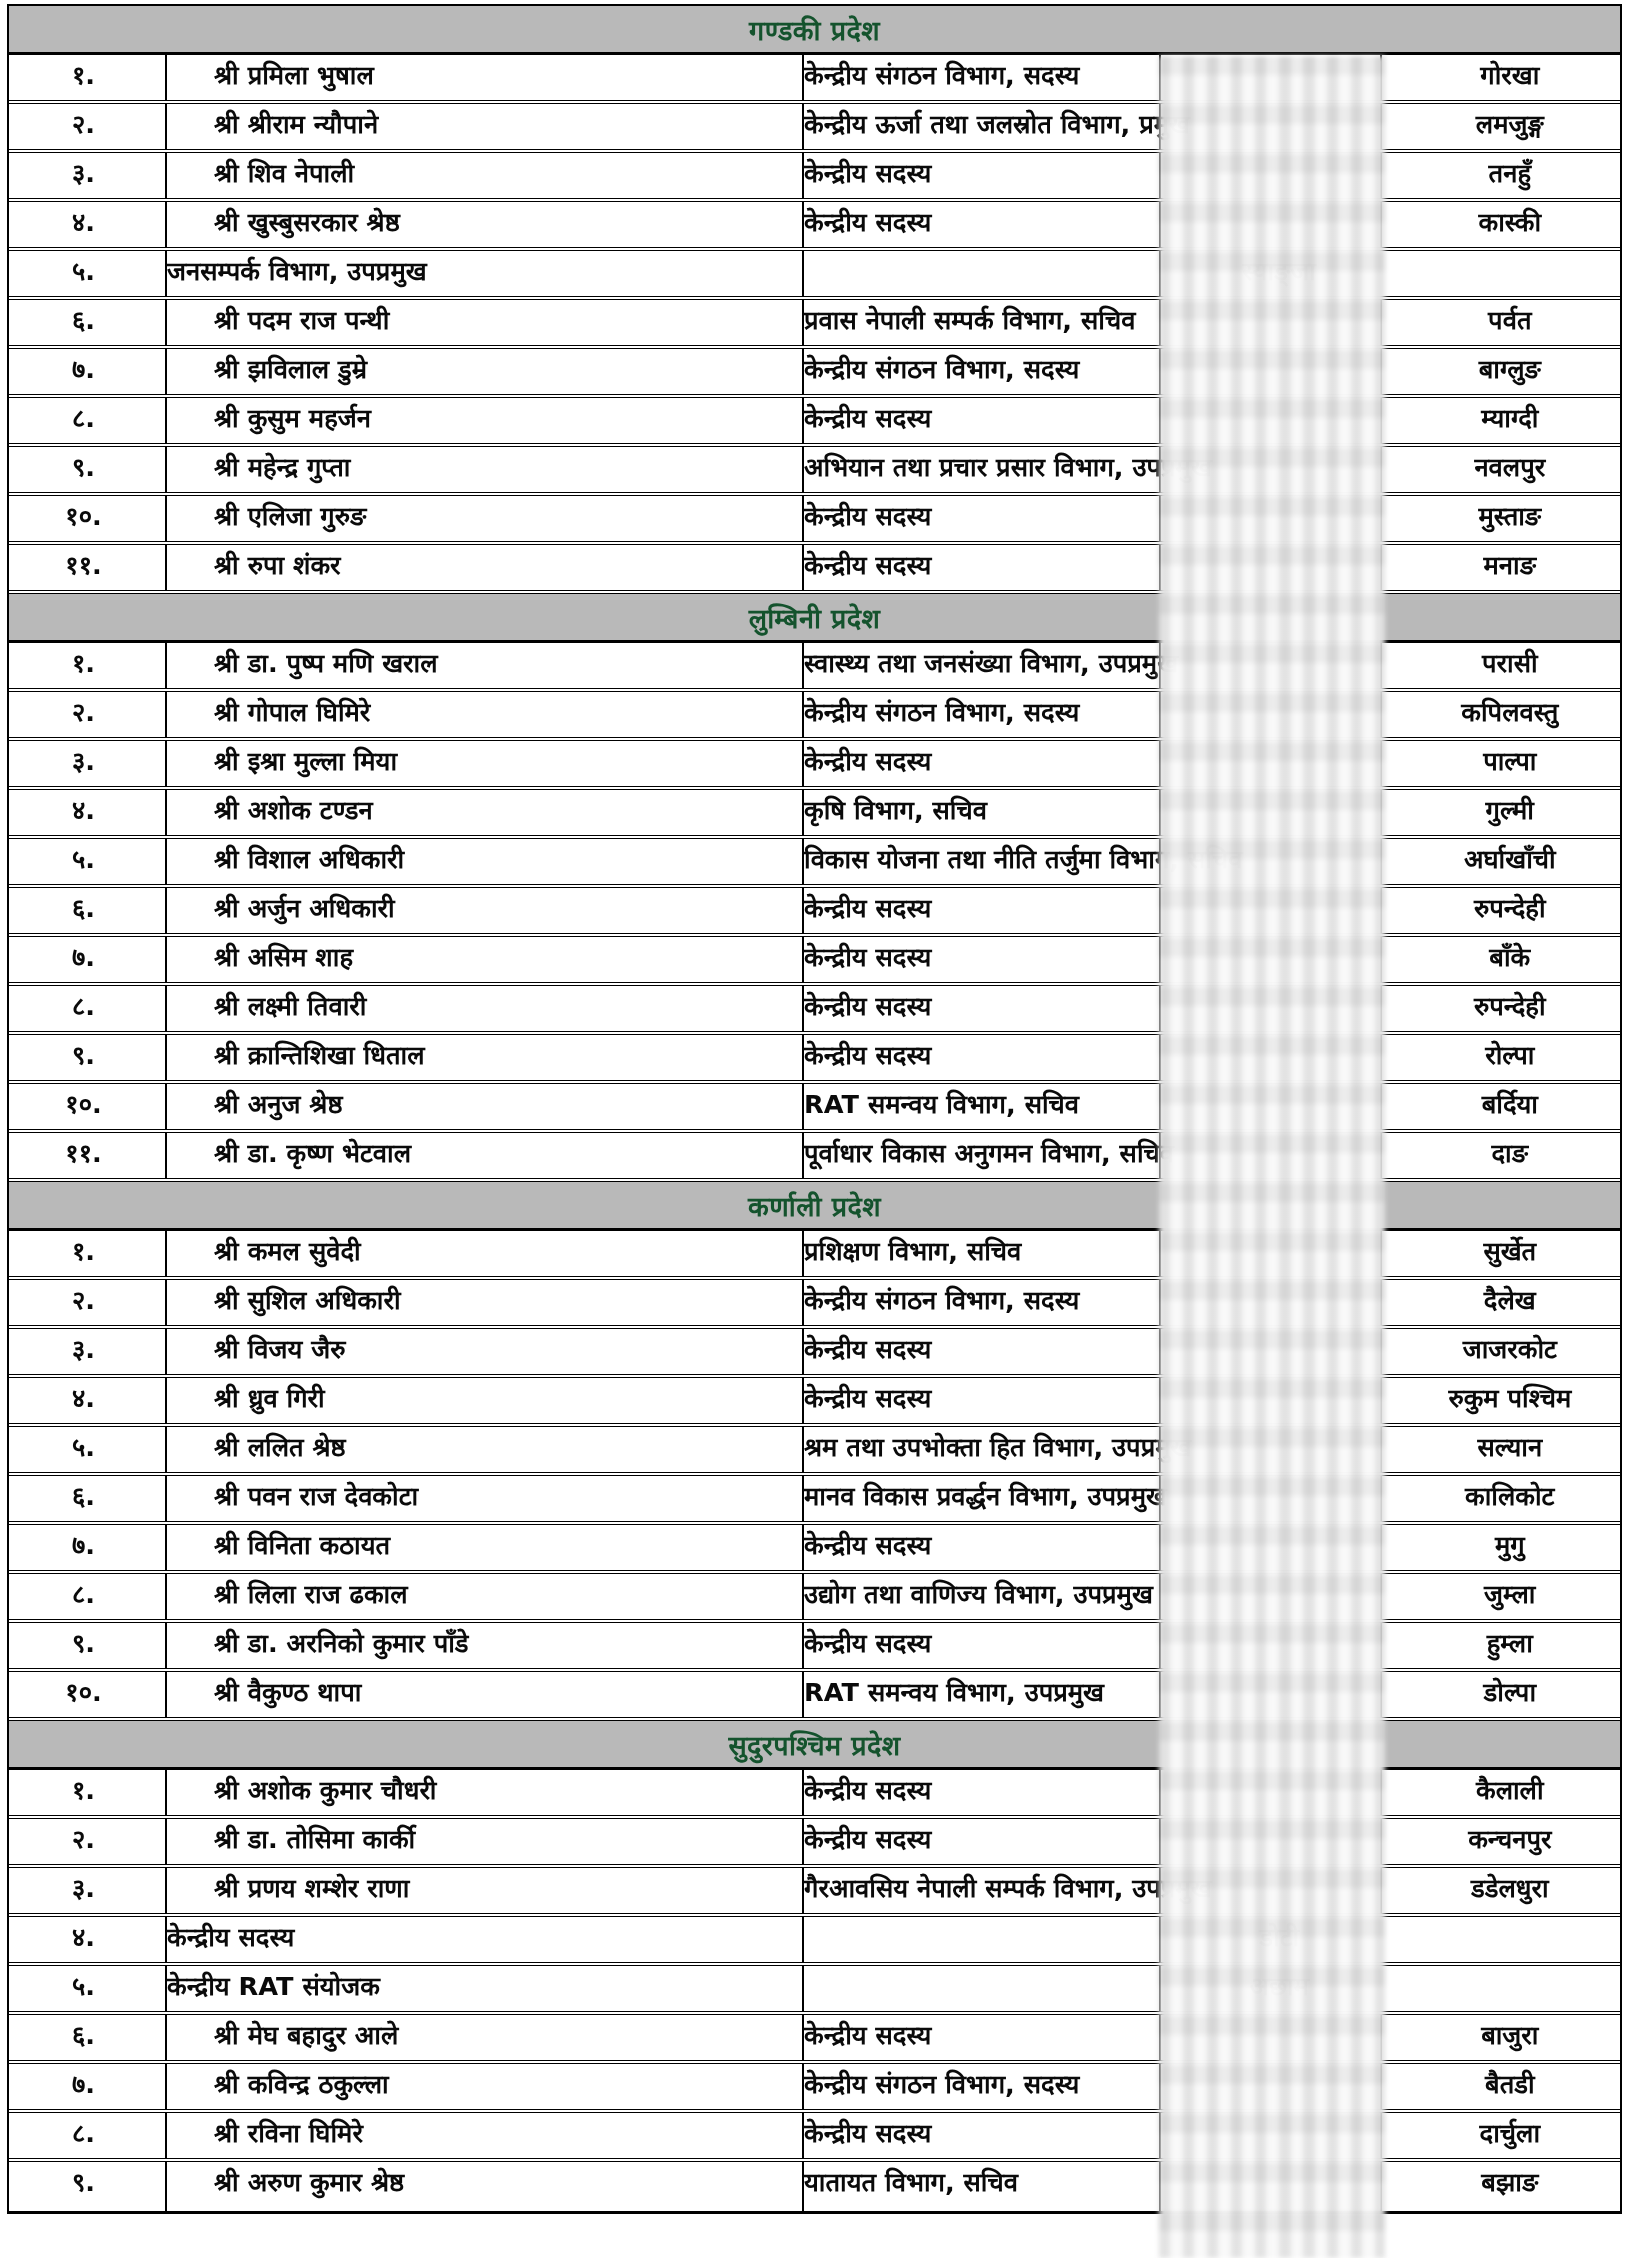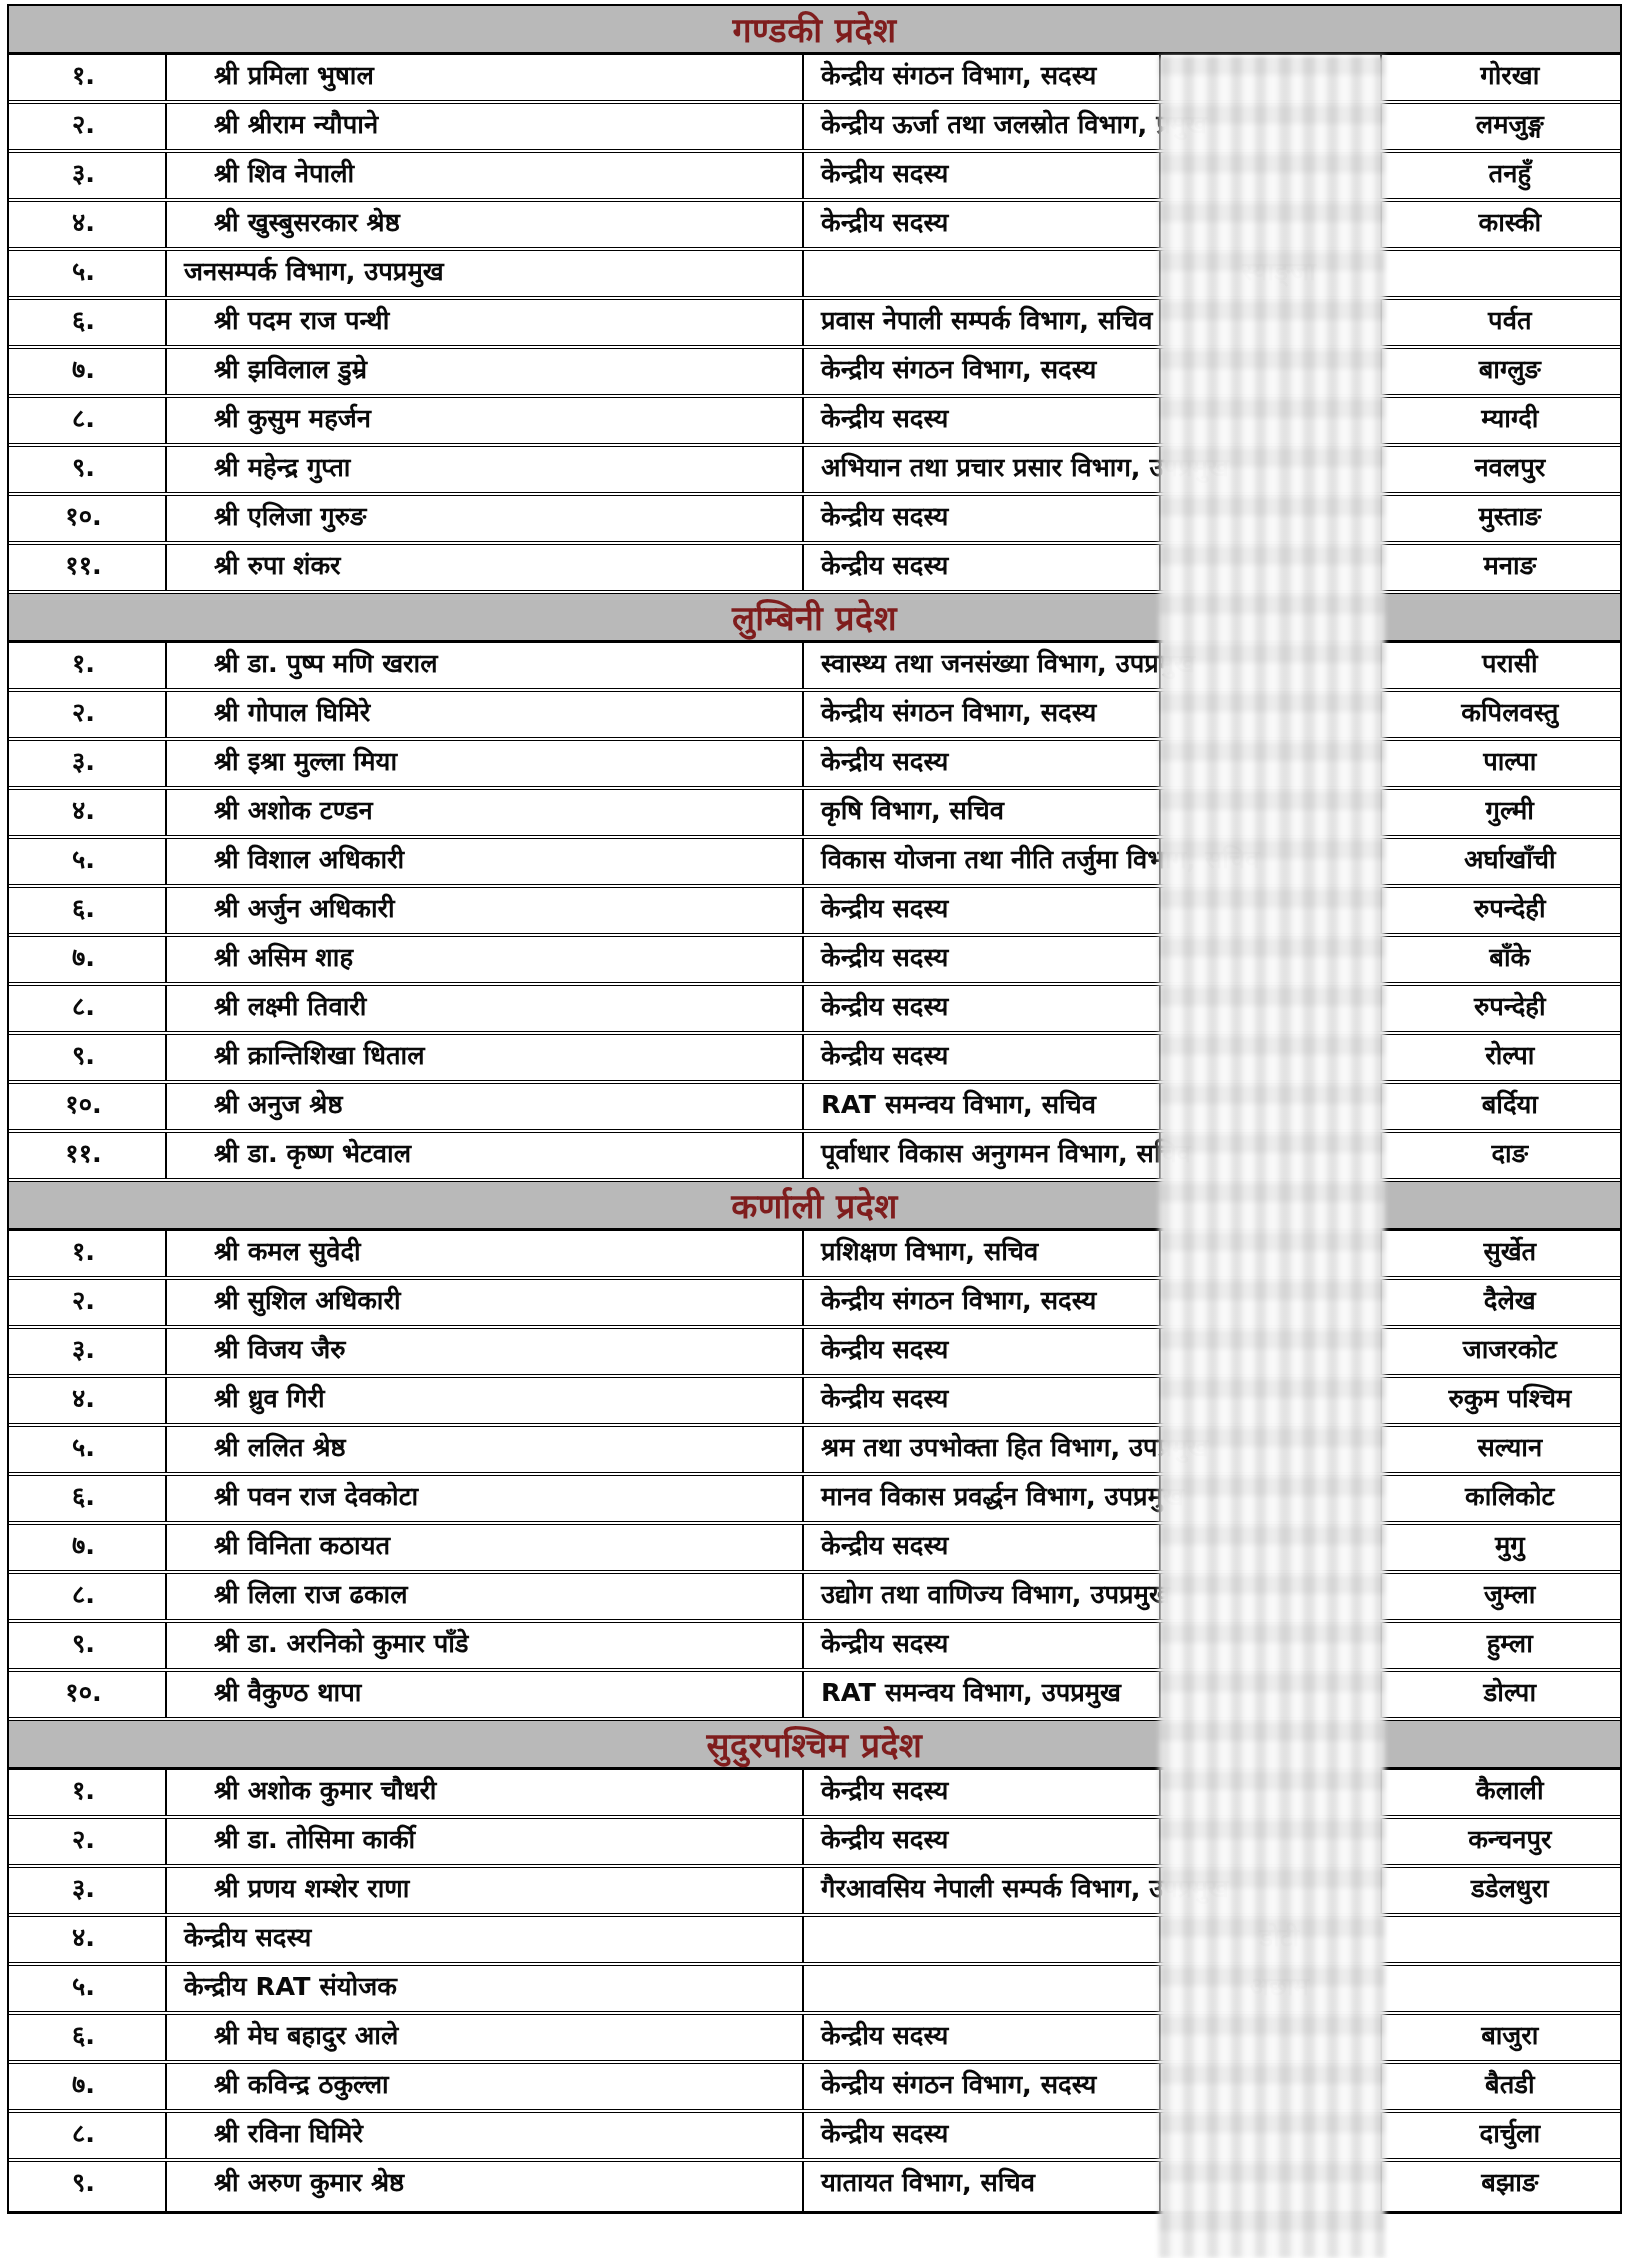--- a/index.html
+++ b/index.html
@@ -1,28 +1,28 @@
 <!DOCTYPE html>
 <html style="font-size:14px"><head>
 <meta charset="utf-8">
 <style>
   html,body{margin:0;padding:0;background:#fff;}
   body{font-family:"DejaVu Sans",sans-serif;}
   .page{position:relative;width:1625px;height:2258px;background:#ffffff;overflow:hidden;}
   .member-table{position:absolute;left:7px;top:4.4px;width:1611px;border:2.6px solid #000;box-sizing:content-box;background:#fff;}
   .section-header{height:49px;box-sizing:border-box;background:#b9b9b9;display:flex;align-items:center;justify-content:center;border-bottom:3.5px solid #000;}
-  .section-title{font-size:34px;font-weight:700;color:#7f1d1d;letter-spacing:0.4px;}
+  .section-title{font-size:27px;font-weight:700;color:#14532d;letter-spacing:0.4px;}
   .row{display:grid;grid-template-columns:156px 637px 357px 221px 240px;height:49px;box-sizing:border-box;border-bottom:4.4px double #000;background:#fff;}
   .row:last-child{border-bottom:0;}
   .member-table{border-bottom:3.5px solid #000;}
   .cell{box-sizing:border-box;padding-top:4.4px;font-size:25.6px;line-height:1.25;font-weight:600;color:#0a0a0a;white-space:nowrap;}
   .cell + .cell{border-left:2.2px solid #000;}
   .serial-cell{text-align:center;padding-right:7px;}
   .name-cell{padding-left:47px;}
-  .role-cell{padding-left:17px;}
+  .role-cell{}
   .phone-cell{position:relative;}
   .district-cell{padding-left:17.6px;text-align:center;}
   
   .blur-strip{
     position:absolute;left:1159px;top:56px;width:226px;height:2202px;z-index:6;
     background-color:rgba(238,238,238,0.94);
     background-image:
       repeating-linear-gradient(90deg,rgba(203,203,203,.45) 0 11.5px,rgba(252,252,252,.45) 11.5px 24px),
       repeating-linear-gradient(180deg,rgba(214,214,214,.65) 0 19.4px,rgba(250,250,250,.65) 19.4px 49px);
     filter:blur(2.6px);

